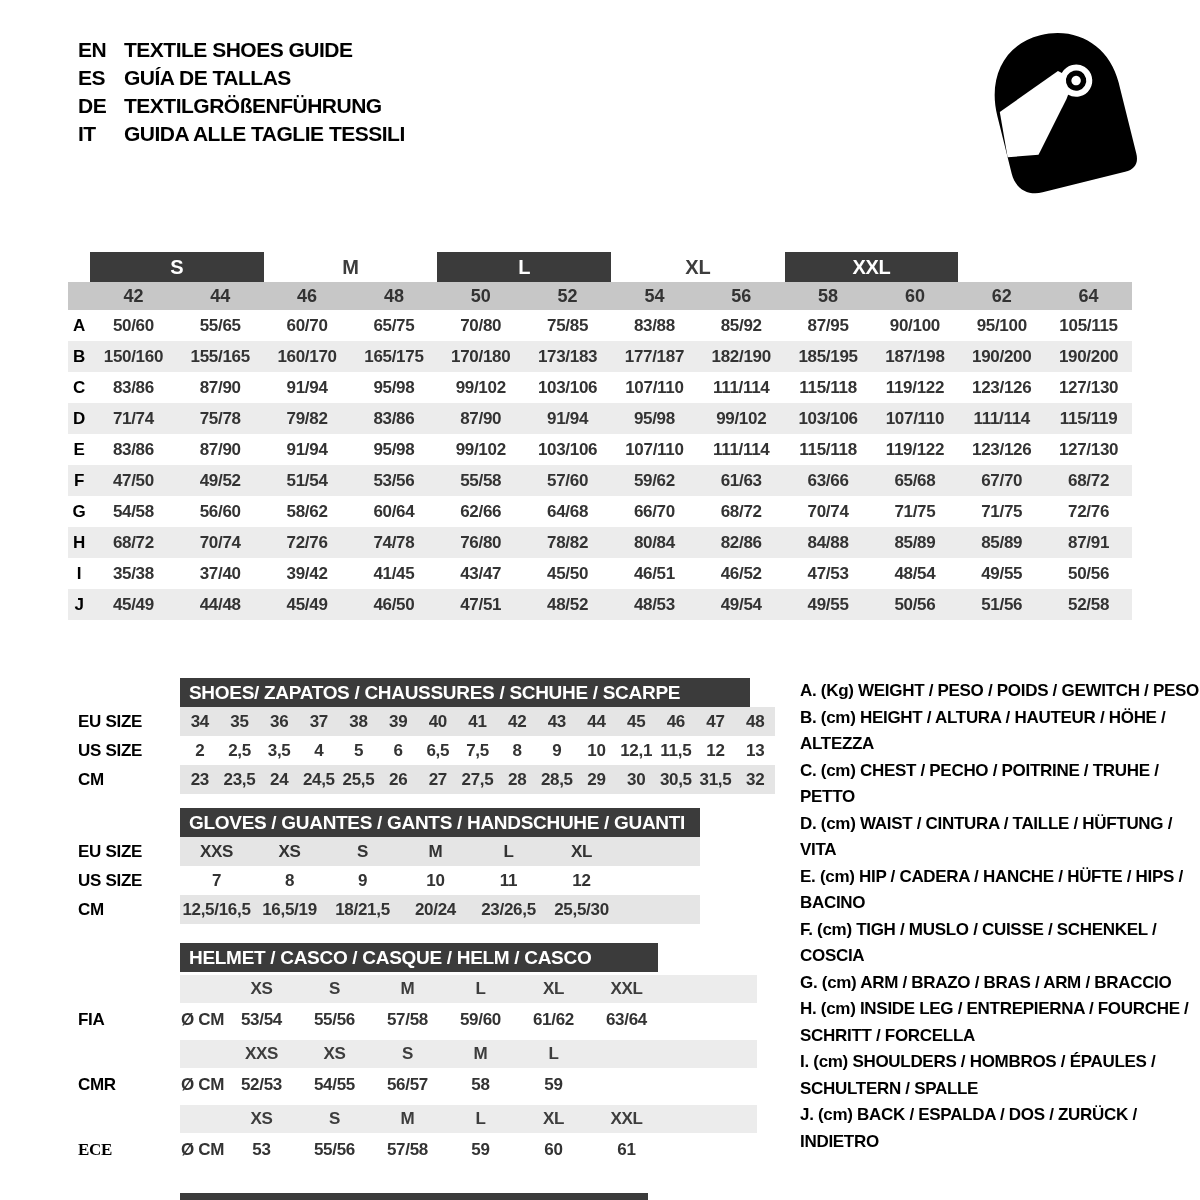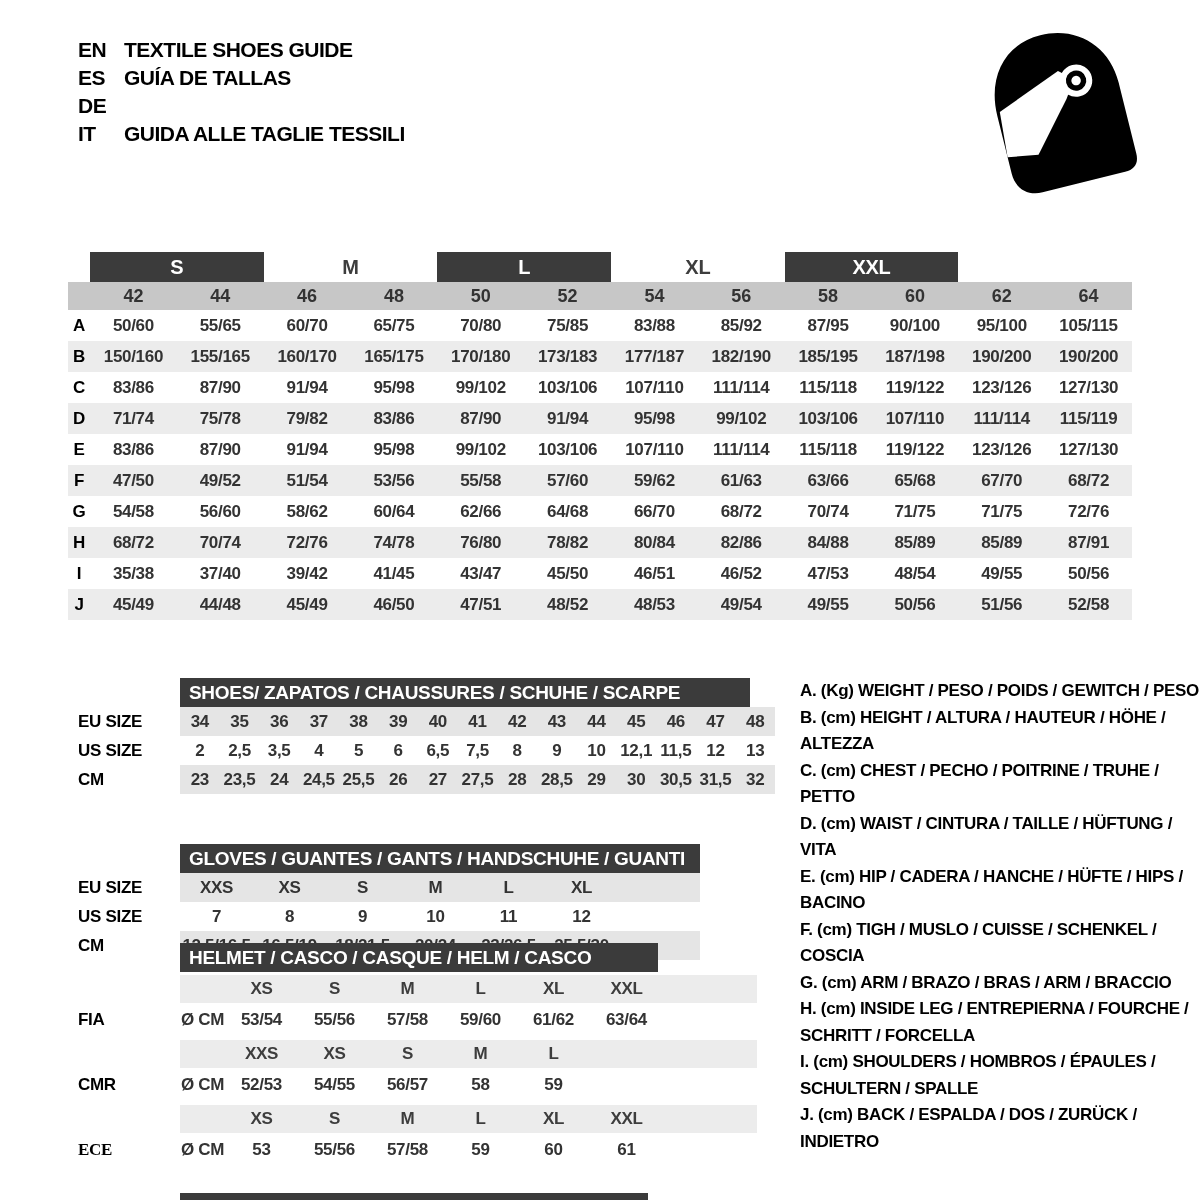--- a/index.html
+++ b/index.html
@@ -58,20 +58,21 @@
       <div class="lang-row">
         <span class="lang-code">EN</span>
         <span class="lang-title">TEXTILE SHOES GUIDE</span>
       </div>
       <div class="lang-row">
         <span class="lang-code">ES</span>
         <span class="lang-title">GUÍA DE TALLAS</span>
       </div>
       <div class="lang-row">
         <span class="lang-code">DE</span>
+        <span class="lang-title">TEXTILGRÖßENFÜHRUNG</span>
       </div>
       <div class="lang-row">
         <span class="lang-code">IT</span>
         <span class="lang-title">GUIDA ALLE TAGLIE TESSILI</span>
       </div>
     </div>
 
   <svg class="helmet" viewBox="0 0 100 100">
     <g transform="rotate(-14 50 52)">
       <path d="M50 4 C 28 4 14 21 14 44 L14 79 C14 88 20 94 29 94 L79 94 C85 94 88 91 88 85 L88 42 C88 20 72 4 50 4 Z" fill="#000"></path>
@@ -314,21 +315,21 @@
           <div class="cell">30,5</div>
           <div class="cell">31,5</div>
           <div class="cell">32</div>
         </div>
       </div>
   <div class="sec-label" style="top: 29px; height: 29px;">EU SIZE</div>
       <div class="sec-label" style="top: 58px; height: 29px;">US SIZE</div>
       <div class="sec-label" style="top: 87px; height: 29px;">CM</div>
     </div>
 
-  <div class="section" style="top:808px;width:635px;height:116px;margin-top:36px;">
+  <div class="section" style="top:808px;width:635px;height:116px;">
     <div class="sec-bar" style="width:520px;">GLOVES / GUANTES / GANTS / HANDSCHUHE / GUANTI</div>
     <div>
         <div class="srow gloves-row gray" style="top: 29px;">
           <div class="cell">XXS</div>
           <div class="cell">XS</div>
           <div class="cell">S</div>
           <div class="cell">M</div>
           <div class="cell">L</div>
           <div class="cell">XL</div>
         </div>

